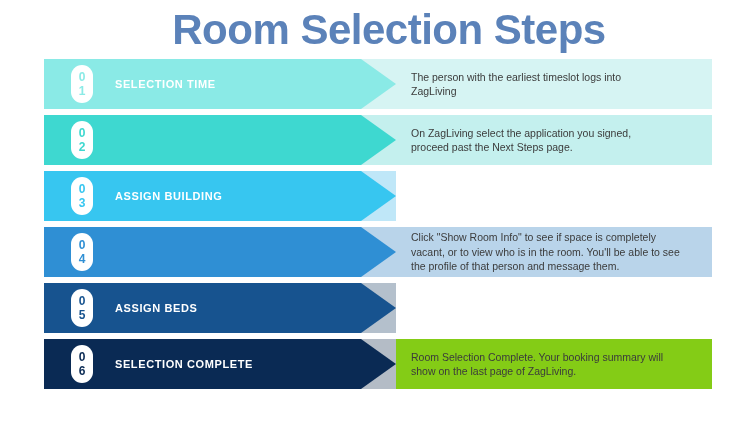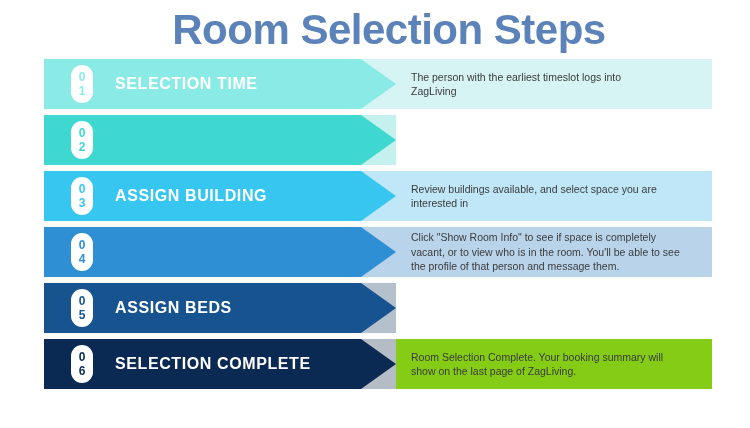--- a/index.html
+++ b/index.html
@@ -119,21 +119,21 @@
     font-weight: bold;
     line-height: 14px;
     text-align: center;
   }
 
   .step-label {
     position: relative;
     z-index: 3;
     margin-left: 22px;
     color: #ffffff;
-    font-size: 16px;
+    font-size: 11px;
     font-weight: bold;
     letter-spacing: 0.6px;
     white-space: nowrap;
   }
 
   .step-desc {
     position: relative;
     z-index: 1;
     color: #3b3b3b;
     font-size: 10.5px;
@@ -159,35 +159,35 @@
         </div>
         <div class="step-left" style="background: rgb(138, 234, 230);">
           <div class="badge" style="background: rgb(255, 255, 255);">
             <span style="color: rgb(138, 234, 230);">0</span>
             <span style="color: rgb(138, 234, 230);">1</span>
           </div>
           <div class="step-label">SELECTION TIME</div>
         </div>
       </div>
       <div class="step-row">
+        <div class="step-right" style="background: rgb(196, 240, 238);">
+          <div class="step-desc">On ZagLiving select the application you signed,
+proceed past the Next Steps page.</div>
+        </div>
         <div class="step-arrow" style="color: rgb(62, 216, 208); background: rgb(196, 240, 238);">
           <i></i>
         </div>
         <div class="step-left" style="background: rgb(62, 216, 208);">
           <div class="badge" style="background: rgb(255, 255, 255);">
             <span style="color: rgb(62, 216, 208);">0</span>
             <span style="color: rgb(62, 216, 208);">2</span>
           </div>
         </div>
       </div>
       <div class="step-row">
-        <div class="step-right" style="background: rgb(191, 231, 248);">
-          <div class="step-desc">Review buildings available, and select space you are
-interested in</div>
-        </div>
         <div class="step-arrow" style="color: rgb(55, 198, 240); background: rgb(191, 231, 248);">
           <i></i>
         </div>
         <div class="step-left" style="background: rgb(55, 198, 240);">
           <div class="badge" style="background: rgb(255, 255, 255);">
             <span style="color: rgb(55, 198, 240);">0</span>
             <span style="color: rgb(55, 198, 240);">3</span>
           </div>
           <div class="step-label">ASSIGN BUILDING</div>
         </div>

